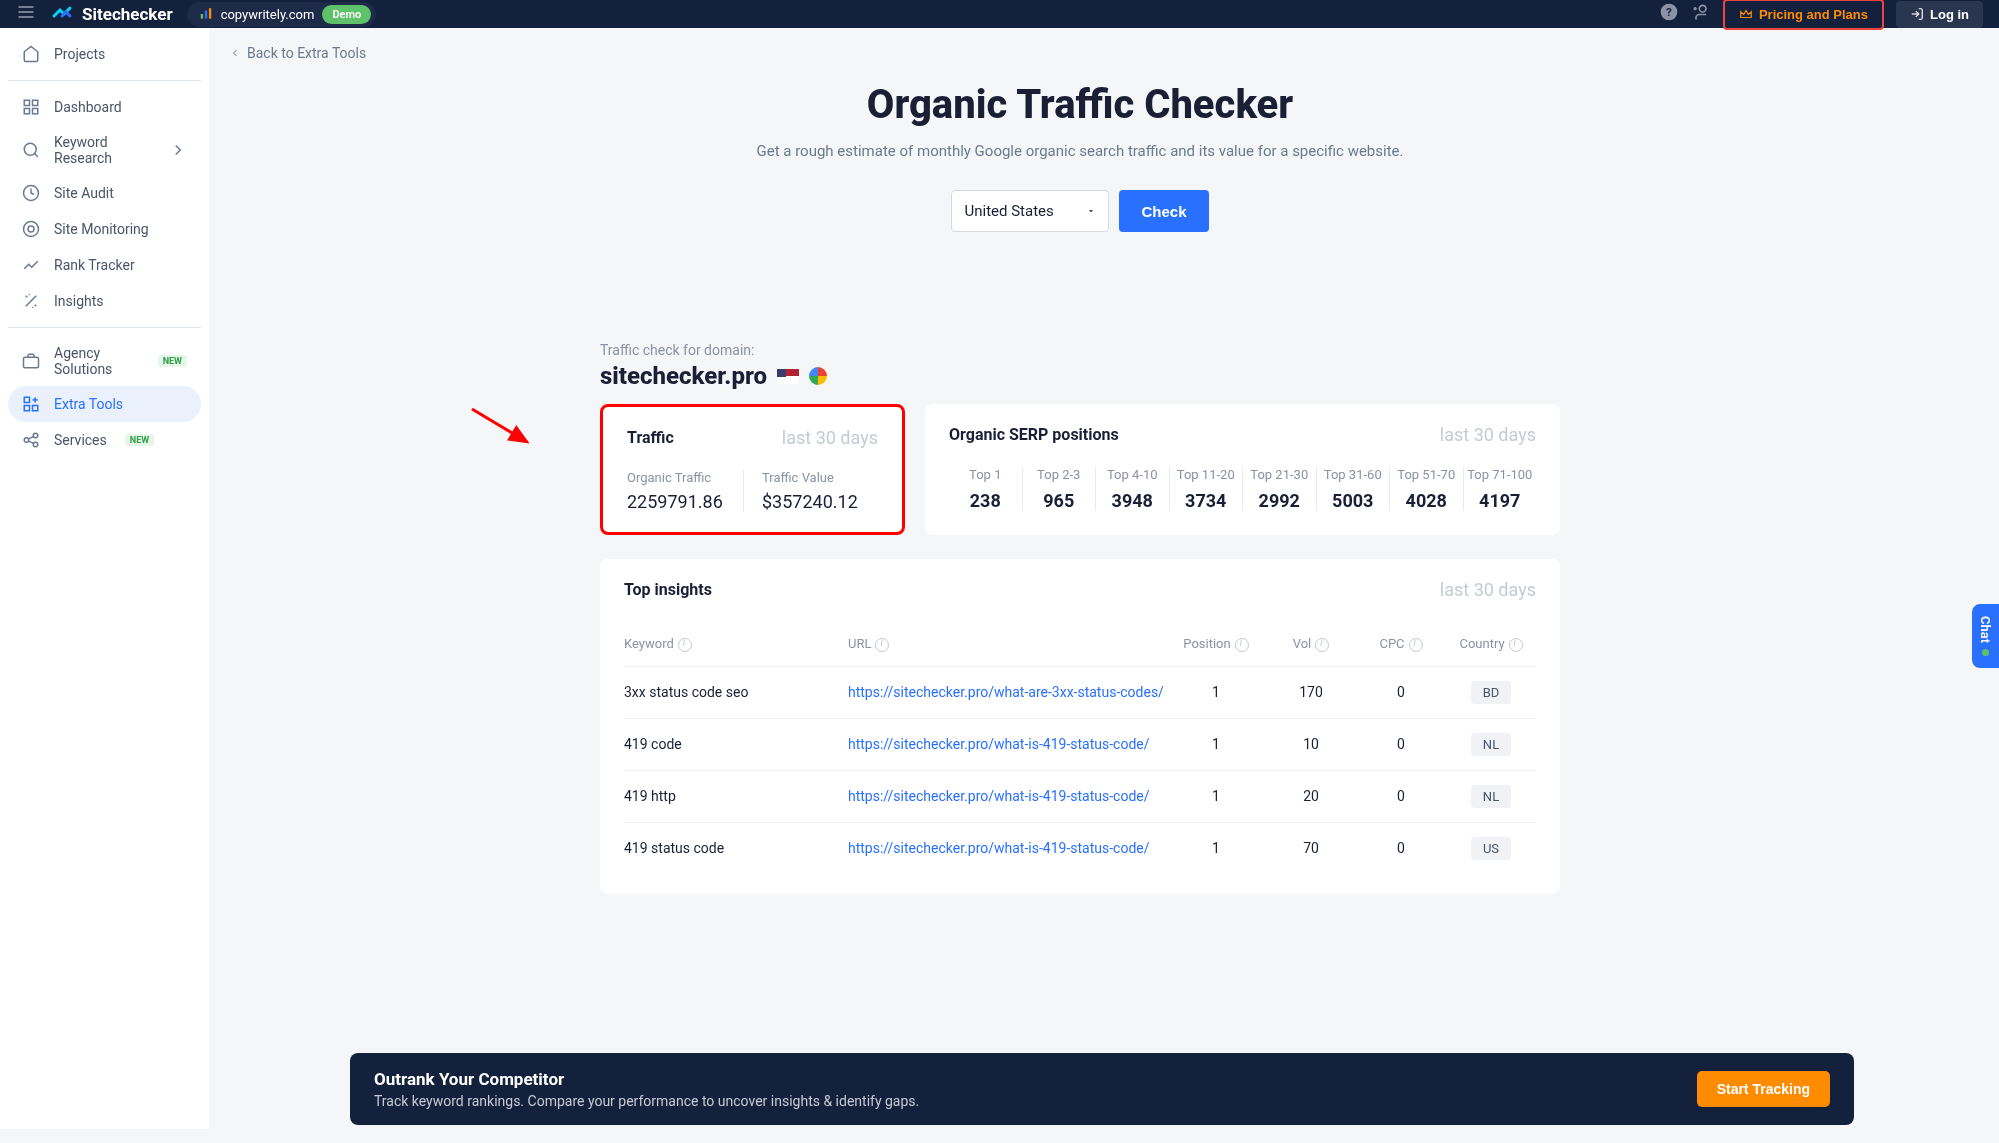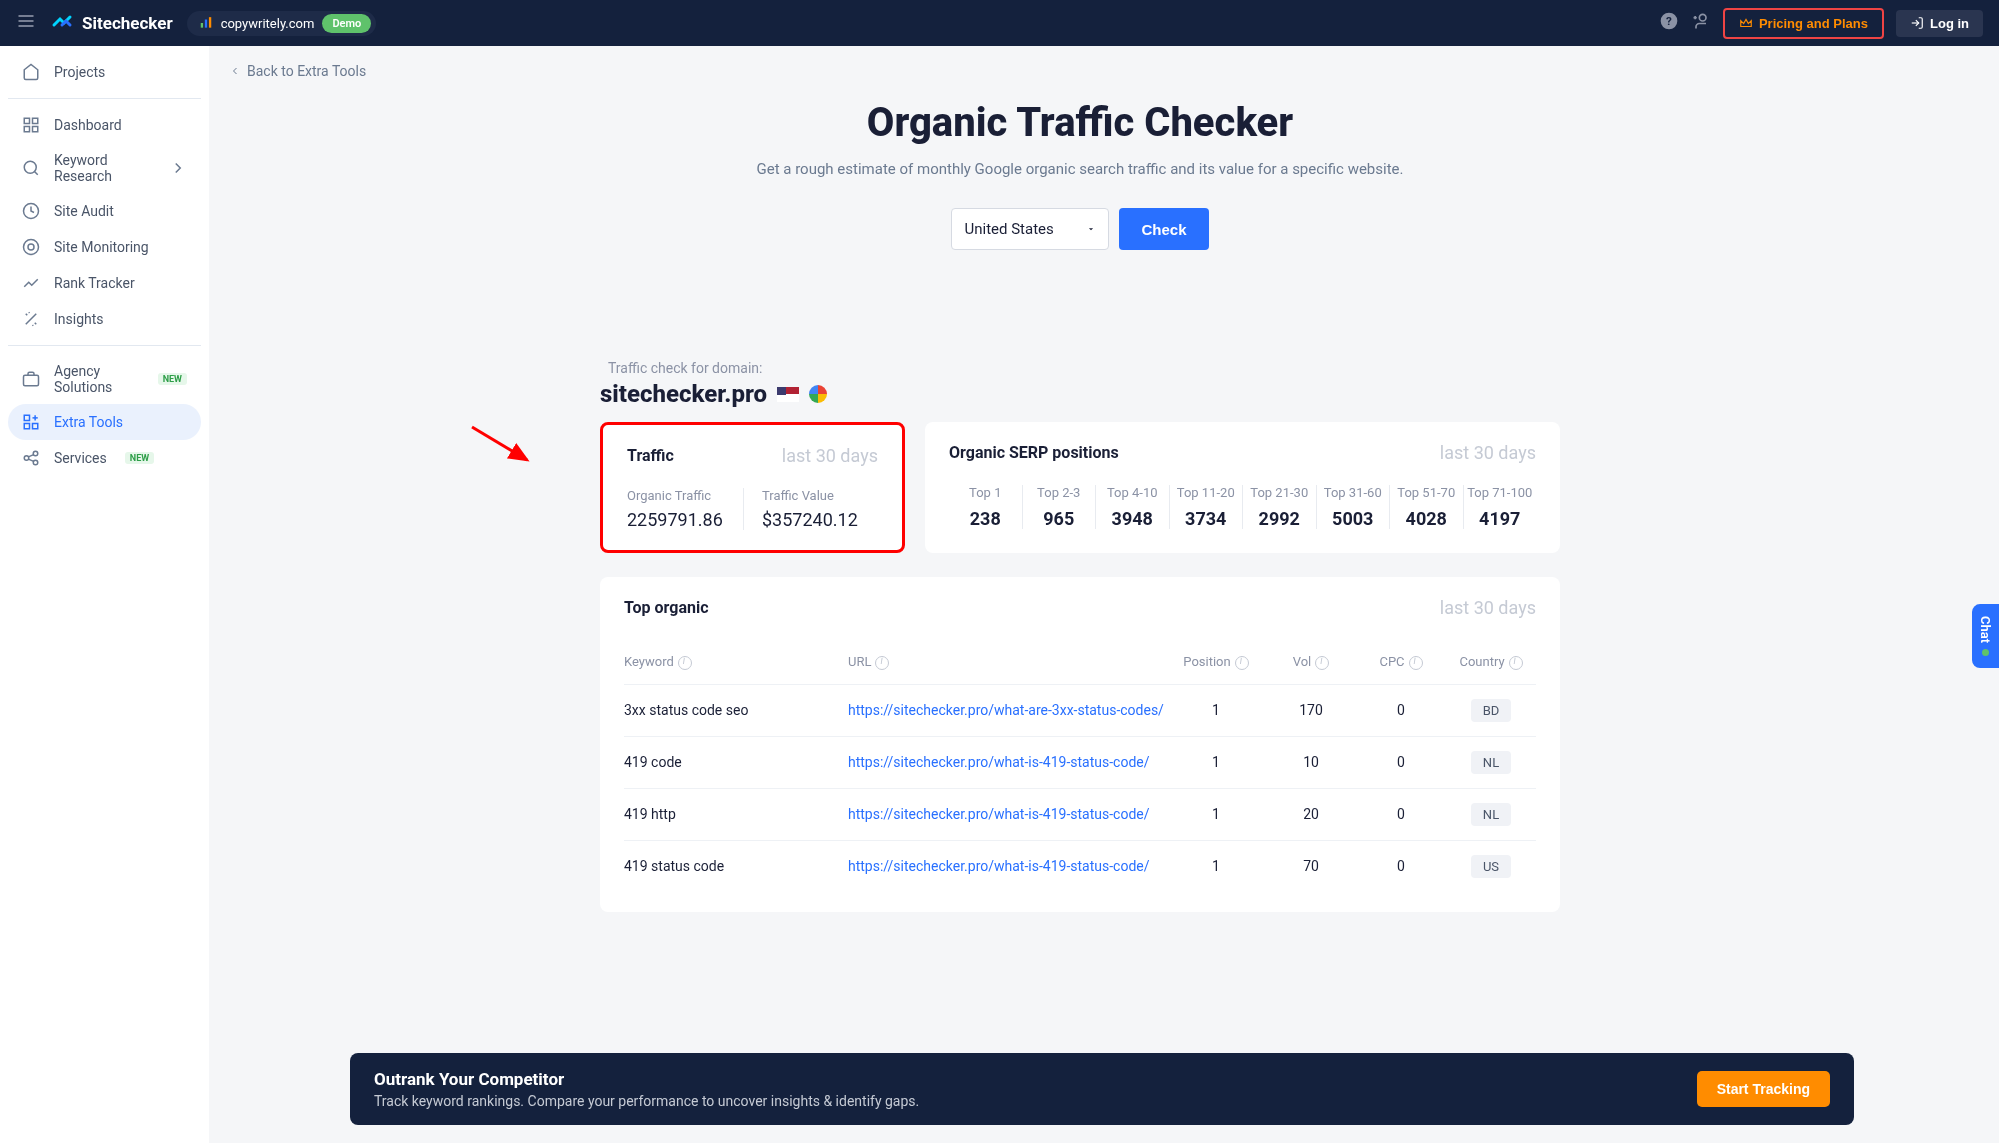--- a/index.html
+++ b/index.html
@@ -1,19 +1,19 @@
 <!DOCTYPE html>
 <html><head>
 <meta charset="utf-8">
 <style>
 * { margin: 0; padding: 0; box-sizing: border-box; }
 body { font-family: -apple-system, BlinkMacSystemFont, 'Segoe UI', Roboto, sans-serif; background: #f5f6f8; color: #1a1f36; }
 
 
-.header { background: #14213d; height: 46px; display: flex; align-items: center; padding: 8px 16px; gap: 14px; }
+.header { background: #14213d; height: 28px; display: flex; align-items: center; padding: 8px 16px; gap: 14px; }
 .menu-icon { color: #8b92a5; cursor: pointer; }
 .logo { display: flex; align-items: center; gap: 8px; }
 .logo-mark { width: 24px; height: 24px; }
 .logo-text { color: #fff; font-weight: 700; font-size: 17px; }
 .domain-chip { display: flex; align-items: center; background: #1e2b48; border-radius: 18px; padding: 3px 5px 3px 12px; gap: 8px; }
 .domain-chip-icon { width: 14px; height: 14px; }
 .domain-chip-text { color: #fff; font-size: 13px; }
 .demo-badge { background: #5fc26b; color: #fff; font-size: 11px; font-weight: 600; padding: 3px 10px; border-radius: 12px; }
 .header-right { margin-left: auto; display: flex; align-items: center; gap: 12px; }
 .hdr-ic { color: #8b92a5; cursor: pointer; }
@@ -36,21 +36,21 @@
 .back-link { color: #6b7a90; font-size: 14px; display: inline-flex; align-items: center; gap: 6px; cursor: pointer; margin-bottom: 8px; margin-left: 8px; }
 .hero { text-align: center; margin-top: 12px; }
 .hero h1 { font-size: 40px; font-weight: 800; color: #1a1f36; }
 .hero p { color: #6b7a90; font-size: 15px; margin-top: 14px; }
 .search-row { display: flex; justify-content: center; gap: 10px; margin-top: 30px; }
 .url-input { width: 380px; height: 42px; border: 1px solid #d6dae2; border-radius: 4px; padding: 0 14px; font-size: 15px; background: #fff; }
 .country-select { width: 158px; height: 42px; border: 1px solid #d6dae2; border-radius: 4px; padding: 0 12px; font-size: 15px; background: #fff; display: flex; align-items: center; justify-content: space-between; cursor: pointer; }
 .check-btn { background: #2970ff; color: #fff; border: none; height: 42px; padding: 0 22px; border-radius: 4px; font-size: 15px; font-weight: 600; cursor: pointer; }
 
 .results { margin: 110px auto 0; max-width: 960px; }
-.domain-label { color: #8b92a5; font-size: 14px; margin-left: 8px; }
+.domain-label { color: #8b92a5; font-size: 14px; }
 .domain-name { font-size: 24px; font-weight: 800; color: #1a1f36; display: flex; align-items: center; gap: 10px; margin-top: 4px; }
 .flag { width: 22px; height: 15px; background: linear-gradient(180deg, #b22234 0%, #b22234 50%, #fff 50%, #fff 100%); position: relative; }
 .flag::before { content: ''; position: absolute; top: 0; left: 0; width: 9px; height: 8px; background: #3c3b6e; }
 .g-mark { width: 18px; height: 18px; border-radius: 50%; background: conic-gradient(#ea4335 0 25%, #fbbc05 25% 50%, #34a853 50% 75%, #4285f4 75% 100%); }
 
 .stats-row { display: flex; gap: 20px; margin-top: 14px; }
 .card { background: #fff; border-radius: 8px; padding: 20px 24px; }
 .card-hl { border: 3px solid #ff0000; }
 .traffic-card { width: 305px; }
 .serp-card { flex: 1; }
@@ -325,21 +325,21 @@
               <div class="scol">
                 <div class="scol-label">Top 71-100</div>
                 <div class="scol-value">4197</div>
               </div>
             </div>
         </div>
       </div>
 
       <div class="card kw-card">
         <div class="card-hdr">
-          <span class="card-title">Top organic</span>
+          <span class="card-title">Top insights</span>
           <span class="card-sub">last 30 days</span>
         </div>
         <div class="kw-table">
           <div class="kw-head">
             <div><span>Keyword</span><span class="info-ic"></span></div>
             <div><span>URL</span><span class="info-ic"></span></div>
             <div class="txt-center"><span>Position</span><span class="info-ic"></span></div>
             <div class="txt-center"><span>Vol</span><span class="info-ic"></span></div>
             <div class="txt-center"><span>CPC</span><span class="info-ic"></span></div>
             <div class="txt-center"><span>Country</span><span class="info-ic"></span></div>

